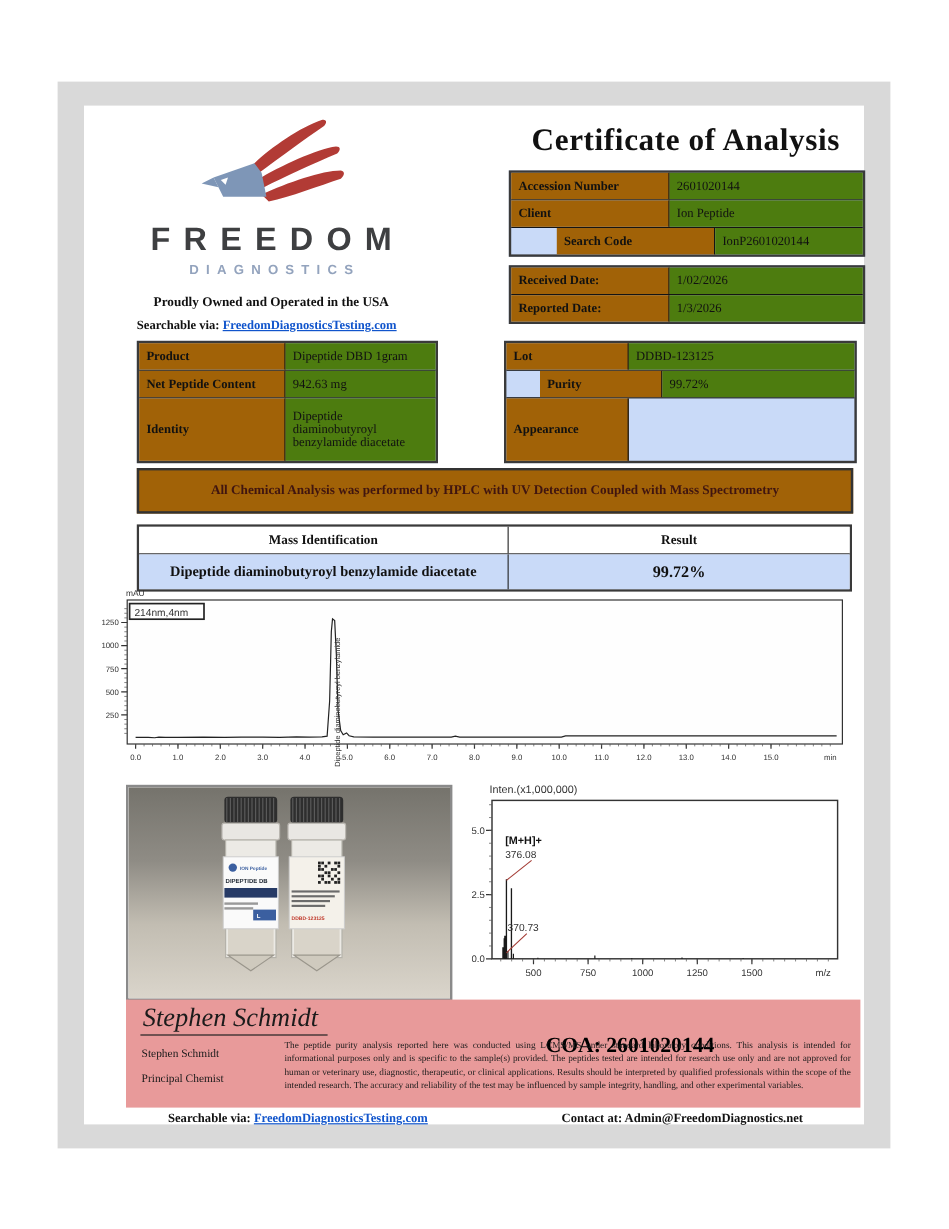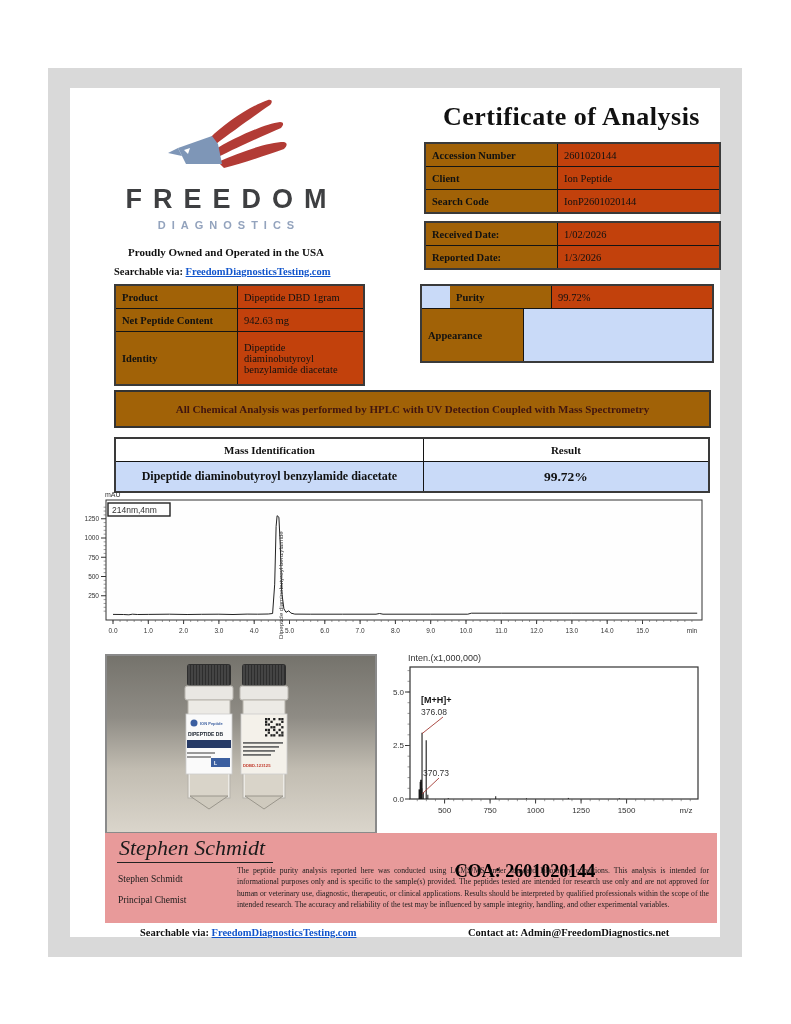--- a/index.html
+++ b/index.html
@@ -19,21 +19,21 @@
   .search-line{font-size:10.5px;font-weight:bold;white-space:nowrap;}
   .link{color:#1155cc;text-decoration:underline;cursor:pointer;}
   #search-top{left:114px;top:266px;}
 
   
   .kv-table{position:absolute;border:2px solid #3a3a3a;font-size:10.5px;background:#c9daf8;}
   .kv-row{display:flex;border-bottom:1px solid #141414;}
   .kv-row:last-child{border-bottom:none;}
   .kv-label{background:#a16207;font-weight:bold;padding:2px 6px;border-right:1px solid #141414;
             display:flex;align-items:center;flex-shrink:0;box-sizing:border-box;}
-  .kv-value{background:#c2410c;padding:2px 6px;flex:1;display:flex;align-items:center;}
+  .kv-value{background:#4d7c0f;padding:2px 6px;flex:1;display:flex;align-items:center;}
 
   #tbl-accession{left:424px;top:142px;width:293px;}
   #tbl-dates{left:424px;top:221px;width:293px;}
   #tbl-product{left:114px;top:284px;width:247px;}
   #tbl-lot{left:420px;top:284px;width:290px;}
 
   
   #banner{left:114px;top:390px;width:593px;height:34px;background:#a16207;border:2px solid #333;
           display:flex;align-items:center;justify-content:center;text-align:center;
           font-size:11px;font-weight:bold;color:#401510;}
@@ -99,21 +99,21 @@
 
 <div id="tbl-accession" class="kv-table">
     <div class="kv-row" style="min-height: 22px;">
       <div class="kv-label" style="width: 132px;">Accession Number</div>
       <div class="kv-value">2601020144</div>
     </div>
     <div class="kv-row" style="min-height: 22px;">
       <div class="kv-label" style="width: 132px;">Client</div>
       <div class="kv-value">Ion Peptide</div>
     </div>
-    <div class="kv-row" style="min-height: 22px;">
+    <div class="kv-row" style="min-height: 22px; padding-left: 38px;">
       <div class="kv-label" style="width: 132px;">Search Code</div>
       <div class="kv-value">IonP2601020144</div>
     </div>
   </div>
 <div id="tbl-dates" class="kv-table">
     <div class="kv-row" style="min-height: 22px;">
       <div class="kv-label" style="width: 132px;">Received Date:</div>
       <div class="kv-value">1/02/2026</div>
     </div>
     <div class="kv-row" style="min-height: 22px;">
@@ -129,20 +129,24 @@
     <div class="kv-row" style="min-height: 22px;">
       <div class="kv-label" style="width: 122px;">Net Peptide Content</div>
       <div class="kv-value">942.63 mg</div>
     </div>
     <div class="kv-row" style="min-height: 52px;">
       <div class="kv-label" style="width: 122px;">Identity</div>
       <div class="kv-value">Dipeptide diaminobutyroyl benzylamide diacetate</div>
     </div>
   </div>
 <div id="tbl-lot" class="kv-table">
+    <div class="kv-row" style="min-height: 22px;">
+      <div class="kv-label" style="width: 102px;">Lot</div>
+      <div class="kv-value">DDBD-123125</div>
+    </div>
     <div class="kv-row" style="min-height: 22px;">
       <div class="kv-label" style="width: 102px; margin-left: 28px;">Purity</div>
       <div class="kv-value">99.72%</div>
     </div>
     <div class="kv-row" style="min-height: 52px;">
       <div class="kv-label" style="width: 102px;">Appearance</div>
     </div>
   </div>
 
 <div id="banner" class="abs">All Chemical Analysis was performed by HPLC with UV Detection Coupled with Mass Spectrometry</div>

